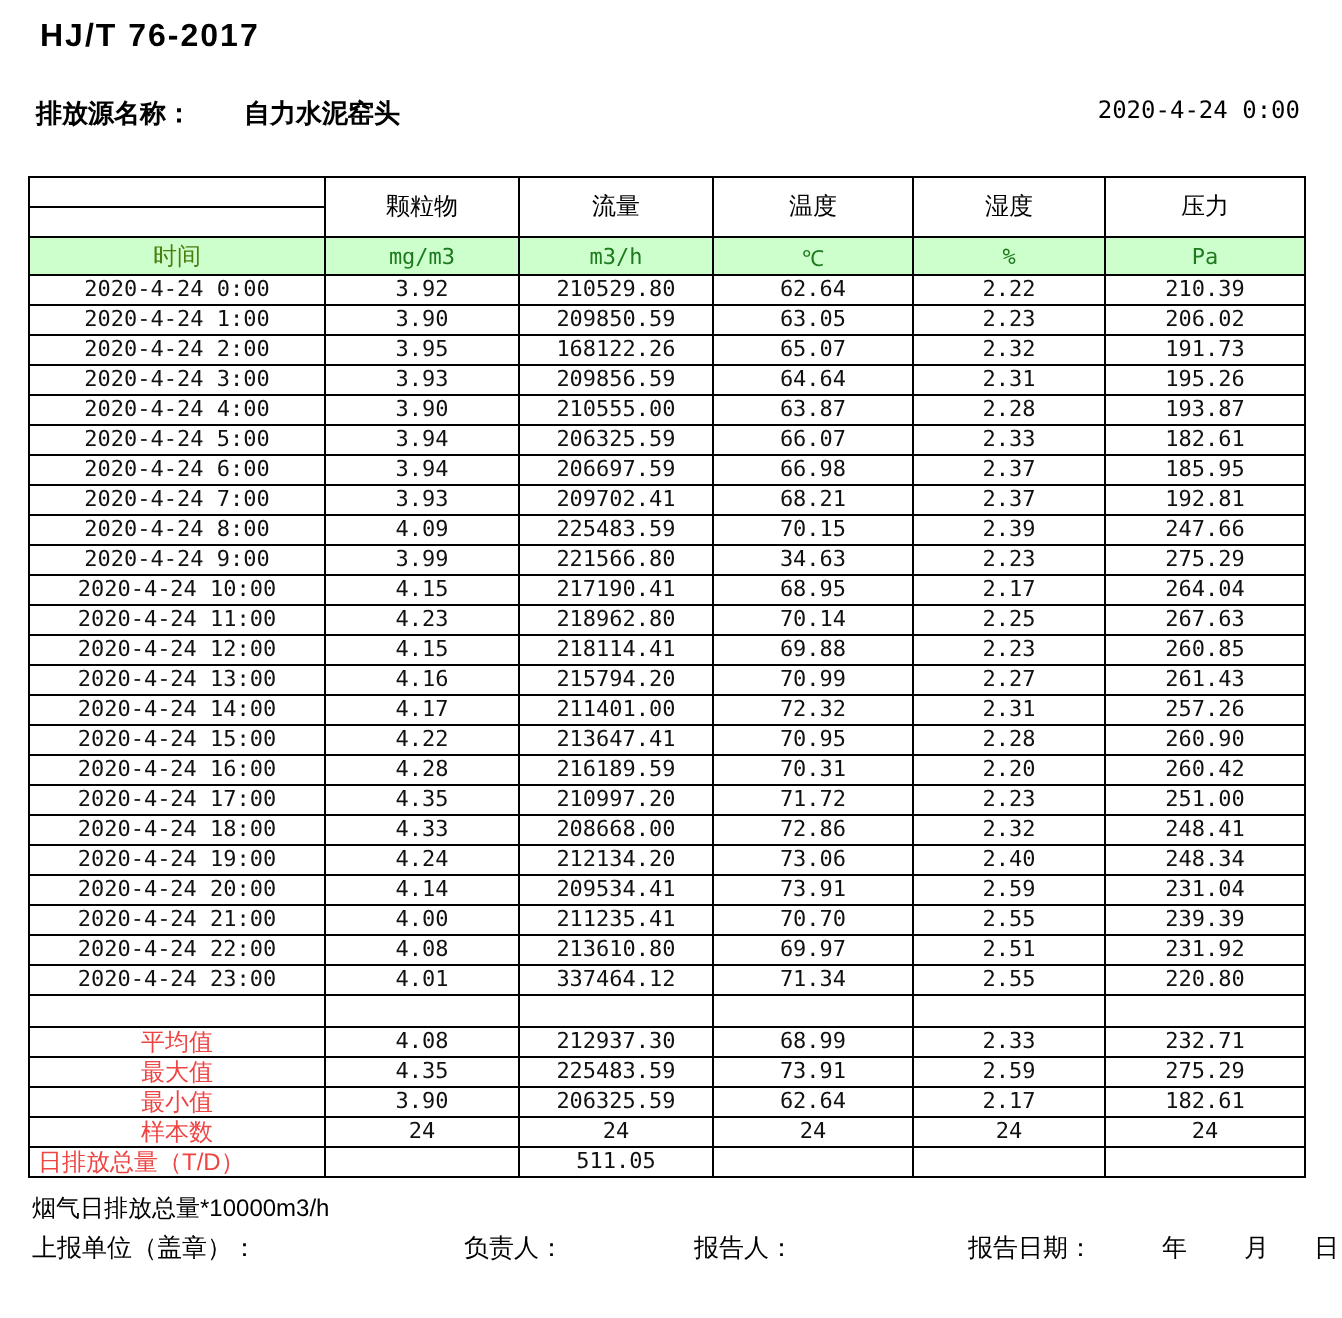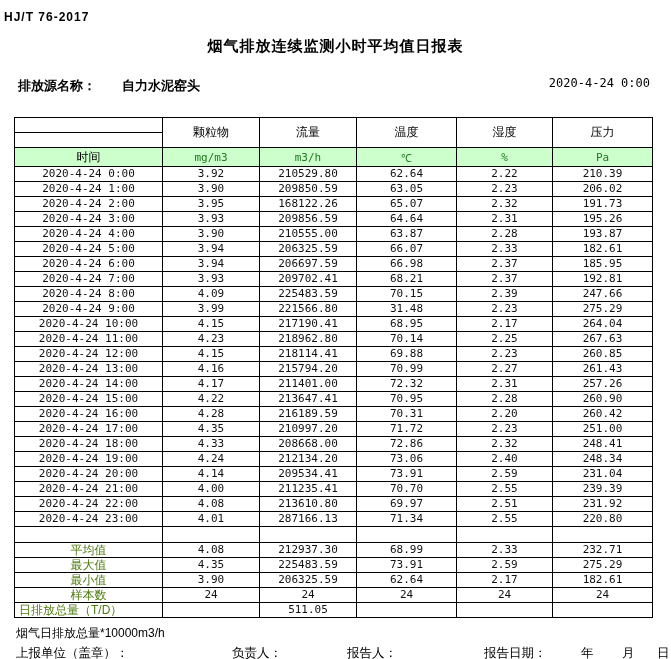--- a/index.html
+++ b/index.html
@@ -1,19 +1,19 @@
 <!DOCTYPE html>
 <html><head>
 <meta charset="utf-8">
 <style>
   html,body{margin:0;padding:0;background:#fff;}
   body{width:671px;height:659px;font-family:"Liberation Sans",sans-serif;color:#000;overflow:hidden;}
   .mono{font-family:"DejaVu Sans Mono",monospace;}
 
-  .std{margin:10px 0 0 4px;font-size:12px;font-weight:bold;letter-spacing:1px;}
+  .std{margin:10px 0 0 20px;font-size:16px;font-weight:bold;letter-spacing:1px;}
   .title{margin-top:13px;text-align:center;font-size:15px;font-weight:bold;letter-spacing:1px;}
   .source-row{display:flex;justify-content:space-between;margin:20px 21px 0 18px;}
   .source-label{font-size:13px;font-weight:bold;}
   .source-name{font-size:13px;font-weight:bold;margin-left:26px;}
   .datetime{font-size:12px;}
 
   table{border-collapse:collapse;margin:22px 0 0 14px;width:638px;table-layout:fixed;border-radius:10px;}
   td,th{border:1px solid #000;padding:0;text-align:center;white-space:nowrap;overflow:hidden;}
   col.c-time{width:148px;}
   col.c-pm{width:97px;}
@@ -21,47 +21,46 @@
   col.c-temp{width:100px;}
   col.c-hum{width:96px;}
   col.c-pres{width:100px;}
 
   tr.hdr1 th{height:29px;font-size:12px;font-weight:normal;}
   td.split-cell{height:29px;vertical-align:top;}
   .split-top{height:14px;border-bottom:1px solid #000;}
   .split-bottom{height:14px;}
 
   tr.units td{background:#ccffcc;height:18px;}
-  tr.units td.time-hdr{font-size:12px;color:#000000;}
+  tr.units td.time-hdr{font-size:12px;color:#4d7c0f;}
   tr.units td.unit{font-size:11px;color:#1f7a1f;}
 
   tbody td{height:14px;line-height:14px;font-size:11px;color:#111;}
   tbody tr.empty-row td{height:15px;}
-  tbody tr.summary td.sum-label{font-size:12px;color:#4d7c0f;font-family:"Liberation Sans",sans-serif;}
+  tbody tr.summary td.sum-label{font-size:12px;color:#ef4444;font-family:"Liberation Sans",sans-serif;}
   tbody tr.summary:last-child td.sum-label{text-align:left;padding-left:4px;}
 
   .note{margin:7px 0 0 16px;font-size:12px;}
   .sign-row{position:relative;height:18px;margin-top:3px;font-size:12.5px;}
   .sign-row span{position:absolute;top:0;}
   .s1{left:16px;}
   .s2{left:232px;}
   .s3{left:347px;}
   .s4{left:484px;}
   .s5{left:581px;}
   .s6{left:622px;}
   .s7{left:657px;}
 </style>
 </head>
 <body>
 
 <div class="page">
 
   <div class="std">HJ/T  76-2017</div>
 
-  <div class="title">烟气排放连续监测小时平均值日报表</div>
 
   <div class="source-row">
     <div>
       <span class="source-label">排放源名称：</span><span class="source-name">自力水泥窑头</span>
     </div>
     <span class="datetime mono">2020-4-24 0:00</span>
   </div>
 
   <table>
     <colgroup>
@@ -163,21 +162,21 @@
           <td class="mono">4.09</td>
           <td class="mono">225483.59</td>
           <td class="mono">70.15</td>
           <td class="mono">2.39</td>
           <td class="mono">247.66</td>
         </tr>
         <tr>
           <td class="mono">2020-4-24 9:00</td>
           <td class="mono">3.99</td>
           <td class="mono">221566.80</td>
-          <td class="mono">31.48</td>
+          <td class="mono">34.63</td>
           <td class="mono">2.23</td>
           <td class="mono">275.29</td>
         </tr>
         <tr>
           <td class="mono">2020-4-24 10:00</td>
           <td class="mono">4.15</td>
           <td class="mono">217190.41</td>
           <td class="mono">68.95</td>
           <td class="mono">2.17</td>
           <td class="mono">264.04</td>
@@ -274,21 +273,21 @@
           <td class="mono">2020-4-24 22:00</td>
           <td class="mono">4.08</td>
           <td class="mono">213610.80</td>
           <td class="mono">69.97</td>
           <td class="mono">2.51</td>
           <td class="mono">231.92</td>
         </tr>
         <tr>
           <td class="mono">2020-4-24 23:00</td>
           <td class="mono">4.01</td>
-          <td class="mono">287166.13</td>
+          <td class="mono">337464.12</td>
           <td class="mono">71.34</td>
           <td class="mono">2.55</td>
           <td class="mono">220.80</td>
         </tr>
         <tr class="empty-row">
           <td></td>
           <td></td>
           <td></td>
           <td></td>
           <td></td>

